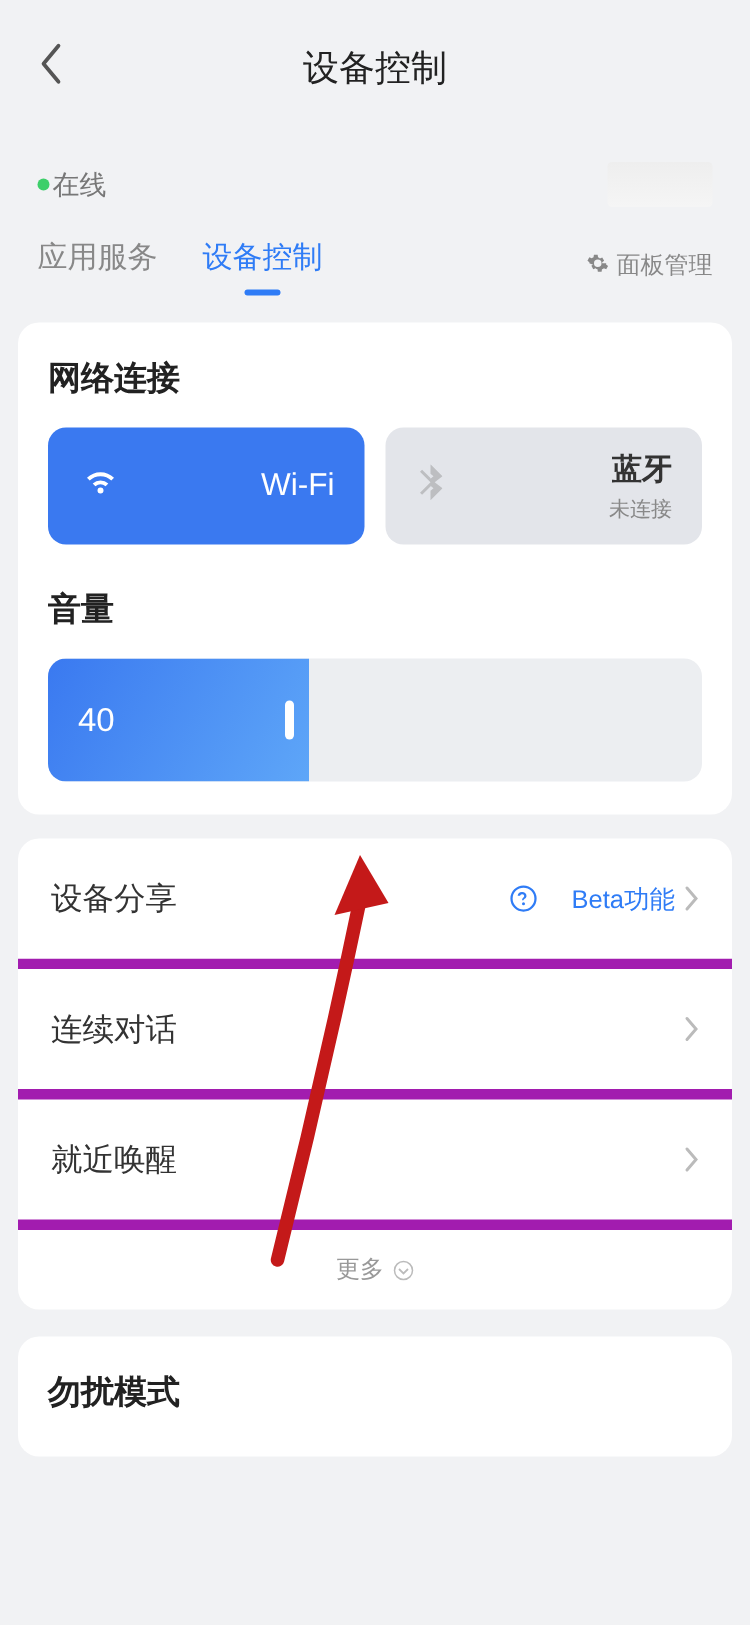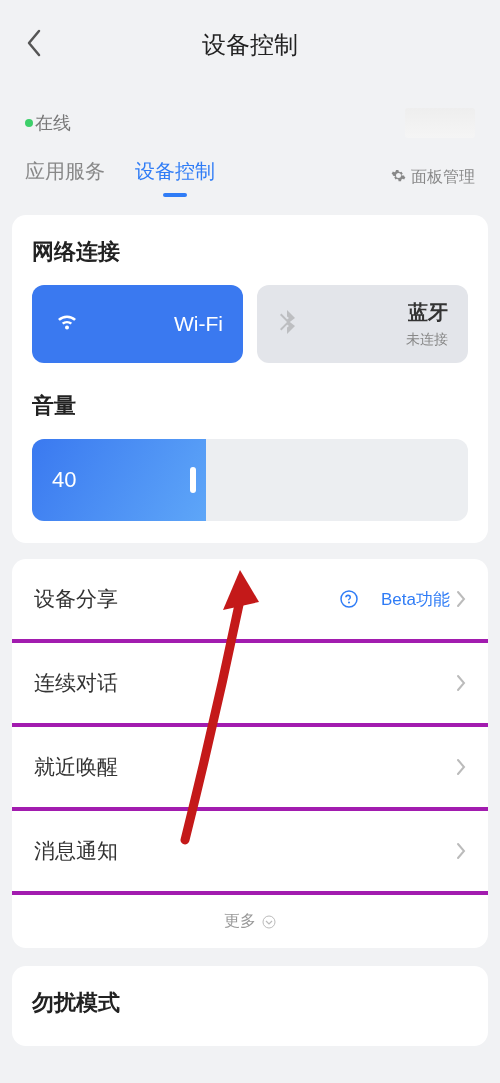--- a/index.html
+++ b/index.html
@@ -39,21 +39,21 @@
 
     .vol-section { margin-top: 28px; }
     .vol-row { display: flex; gap: 14px; align-items: stretch; }
     .mute-btn { width: 100px; height: 82px; background: #e8eaee; border-radius: 12px; display: flex; flex-direction: column; align-items: center; justify-content: center; gap: 4px; }
     .mute-btn .mute-label { font-size: 15px; color: #666; }
     .vol-slider { flex: 1; height: 82px; background: #eceef1; border-radius: 12px; position: relative; overflow: hidden; }
     .vol-fill { position: absolute; left: 0; top: 0; bottom: 0; width: 40%; background: linear-gradient(120deg, #3a79f0, #5ea6f8); display: flex; align-items: center; padding-left: 20px; color: #fff; font-size: 22px; }
     .vol-handle { position: absolute; right: 10px; top: 50%; transform: translateY(-50%); width: 6px; height: 26px; background: #fff; border-radius: 3px; }
 
     .list-card { background: #fff; margin: 16px 12px 0; border-radius: 14px; }
-    .list-row { display: flex; align-items: center; justify-content: space-between; padding: 26px 22px; border-bottom: 4px solid #a21caf; }
+    .list-row { display: flex; align-items: center; justify-content: space-between; padding: 26px 22px; border-bottom: 7px solid #a21caf; }
     .list-row:first-child { border-top-left-radius: 14px; border-top-right-radius: 14px; }
     .row-label { font-size: 21px; color: #333; }
     .row-right { display: flex; align-items: center; gap: 6px; }
     .beta-badge { display: flex; align-items: center; gap: 23px; color: #2f7cf6; font-size: 17px; }
     .chev { display: flex; }
     .chev svg { width: 10px; height: 18px; }
     .more-row { display: flex; align-items: center; justify-content: center; padding: 16px 0; gap: 6px; color: #999; font-size: 16px; }
     .more-row svg { width: 14px; height: 14px; }
 
     .arrow-annotation { position: absolute; left: 155px; top: 570px; pointer-events: none; }
@@ -154,28 +154,20 @@
       </span>
   </div>
   <div class="list-row">
     <span class="row-label">就近唤醒</span>
     <span class="chev">
         <svg viewBox="0 0 10 18">
           <polyline points="2,2 8,9 2,16" fill="none" stroke="#bbb" stroke-width="2" stroke-linecap="round"></polyline>
         </svg>
       </span>
   </div>
-  <div class="list-row">
-    <span class="row-label">消息通知</span>
-    <span class="chev">
-        <svg viewBox="0 0 10 18">
-          <polyline points="2,2 8,9 2,16" fill="none" stroke="#bbb" stroke-width="2" stroke-linecap="round"></polyline>
-        </svg>
-      </span>
-  </div>
   <div class="more-row">
     <span>更多</span>
     <svg viewBox="0 0 14 14">
         <circle cx="7" cy="7" r="6" fill="none" stroke="#bbb" stroke-width="1"></circle>
         <polyline points="4,6 7,9 10,6" fill="none" stroke="#bbb" stroke-width="1.2"></polyline>
       </svg>
   </div>
 </div>
 
 <div class="card" style="padding-bottom:10px;">

